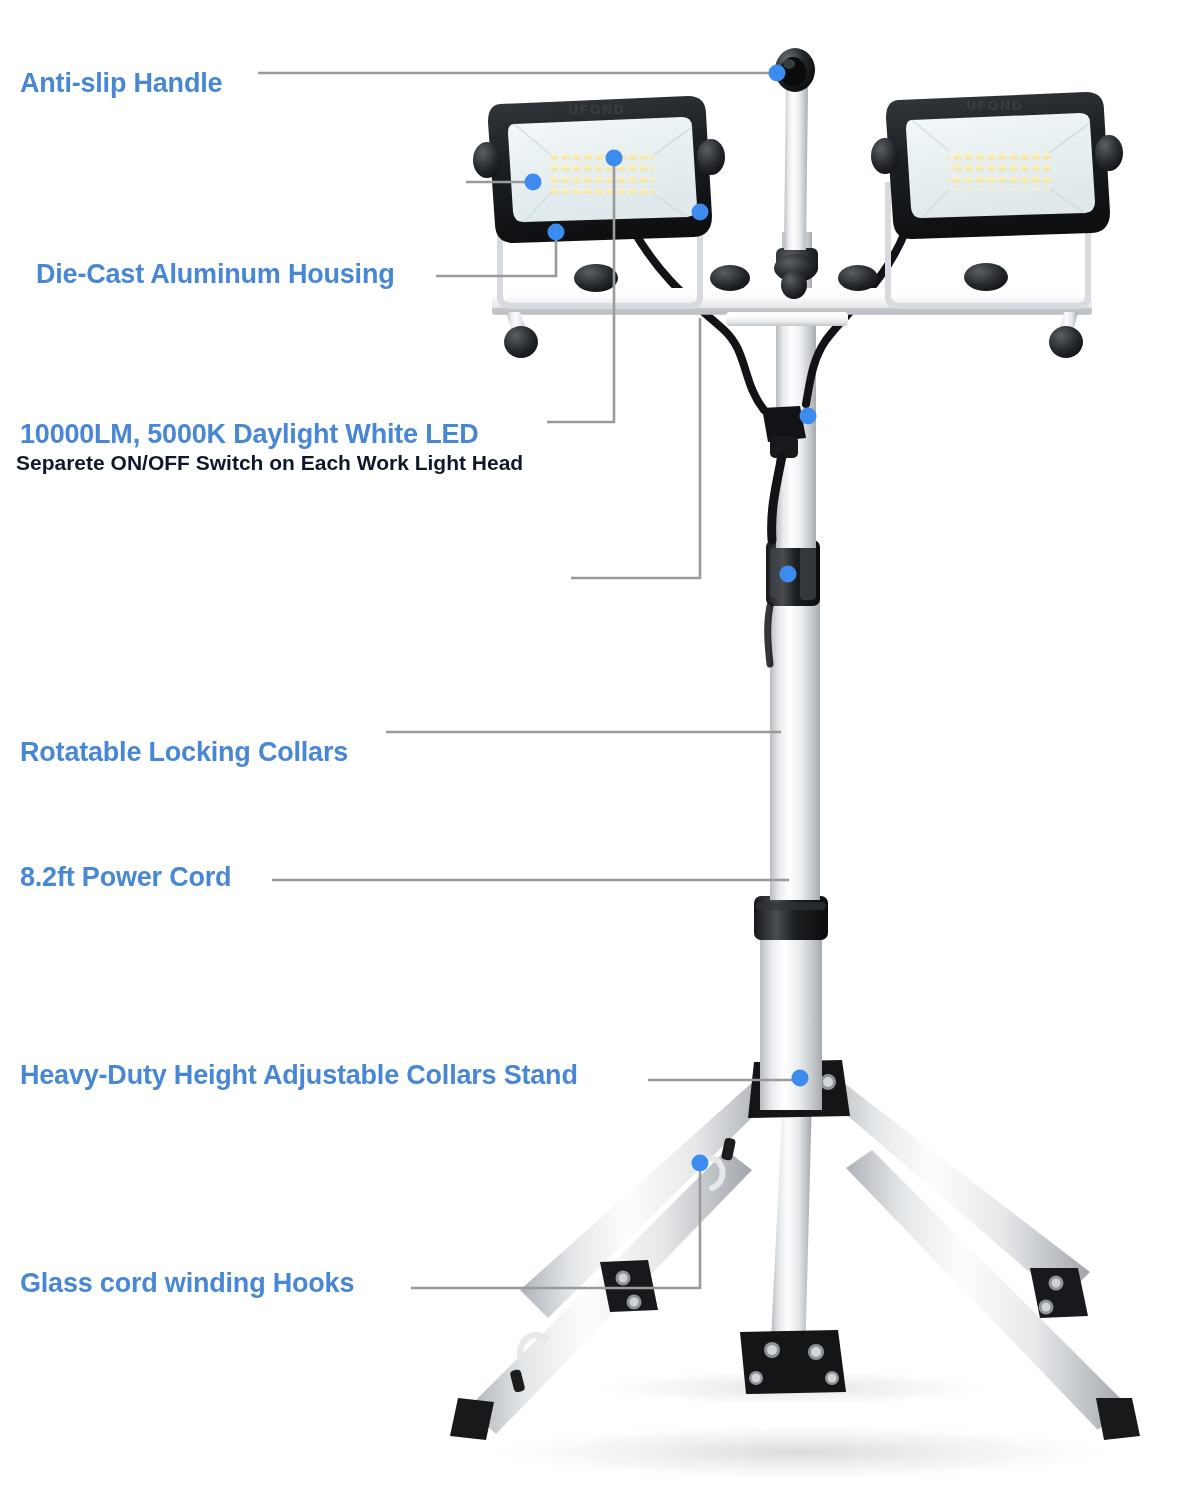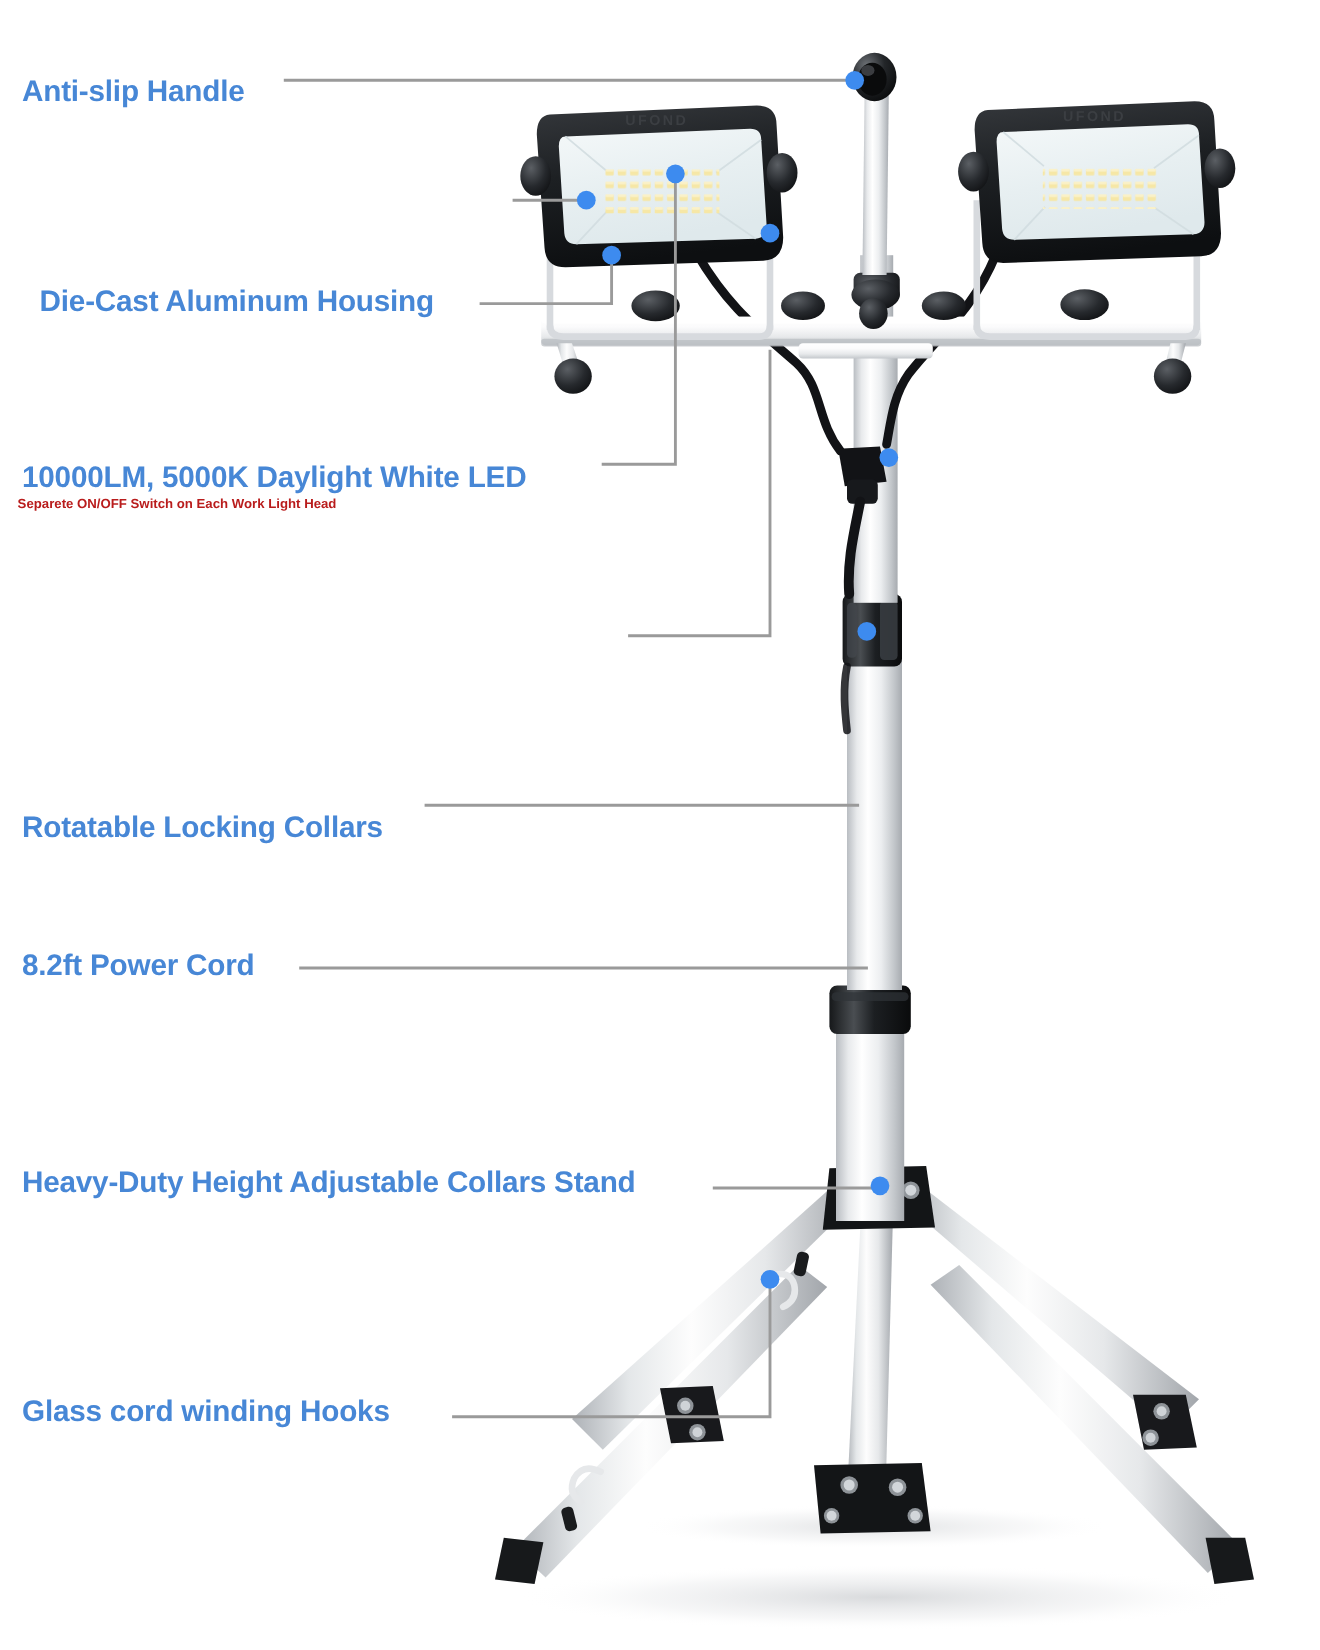--- a/index.html
+++ b/index.html
@@ -11,23 +11,23 @@
     position:absolute;
     color:#4787d6;
     font-weight:bold;
     white-space:nowrap;
     letter-spacing:-0.2px;
     line-height:1;
   }
   .label.big{font-size:27px;}
   .sublabel{
     position:absolute;
-    color:#b91c1c;
+    color:#0f172a;
     font-weight:bold;
-    font-size:12px;
+    font-size:21px;
     white-space:nowrap;
     line-height:1;
   }
 
   
   #leaders{position:absolute;left:0;top:0;width:1200px;height:1500px;}
 
   
   #product{position:absolute;left:0;top:0;width:1200px;height:1500px;}
 </style>

